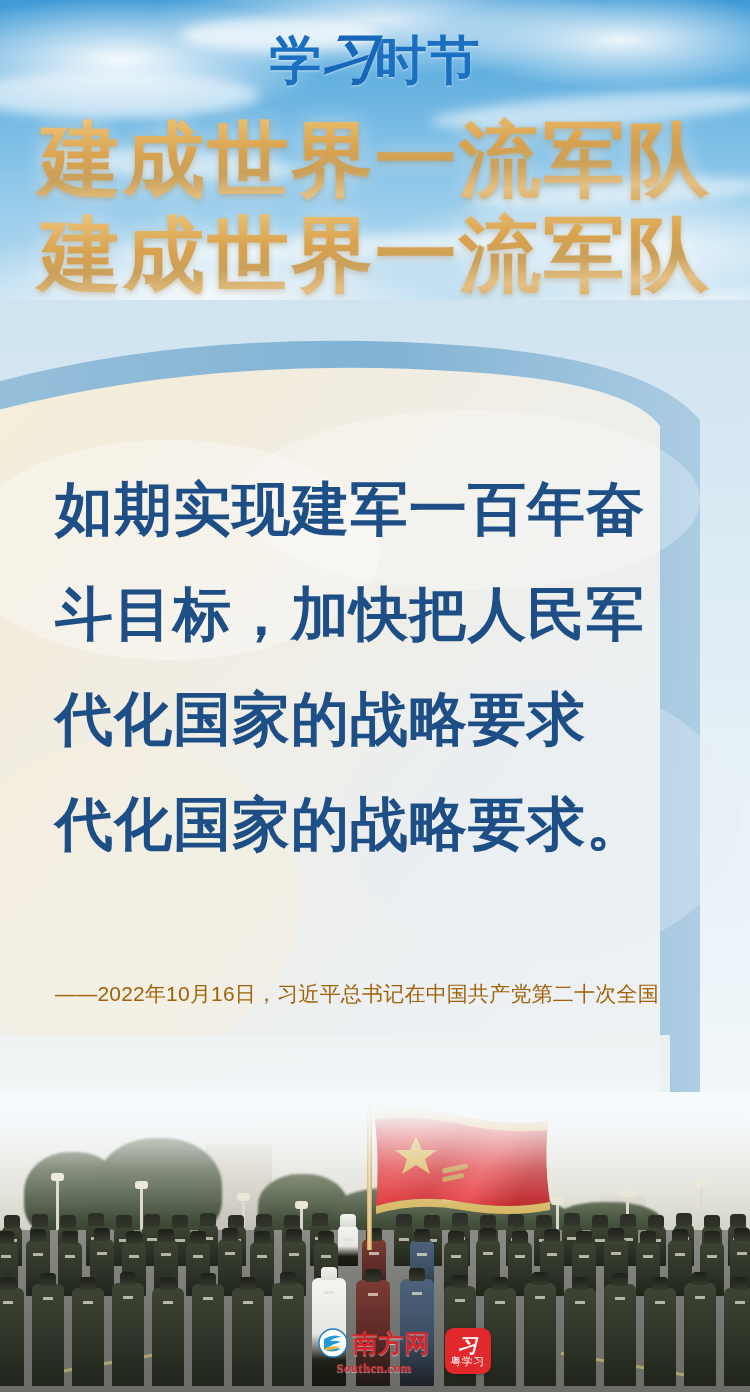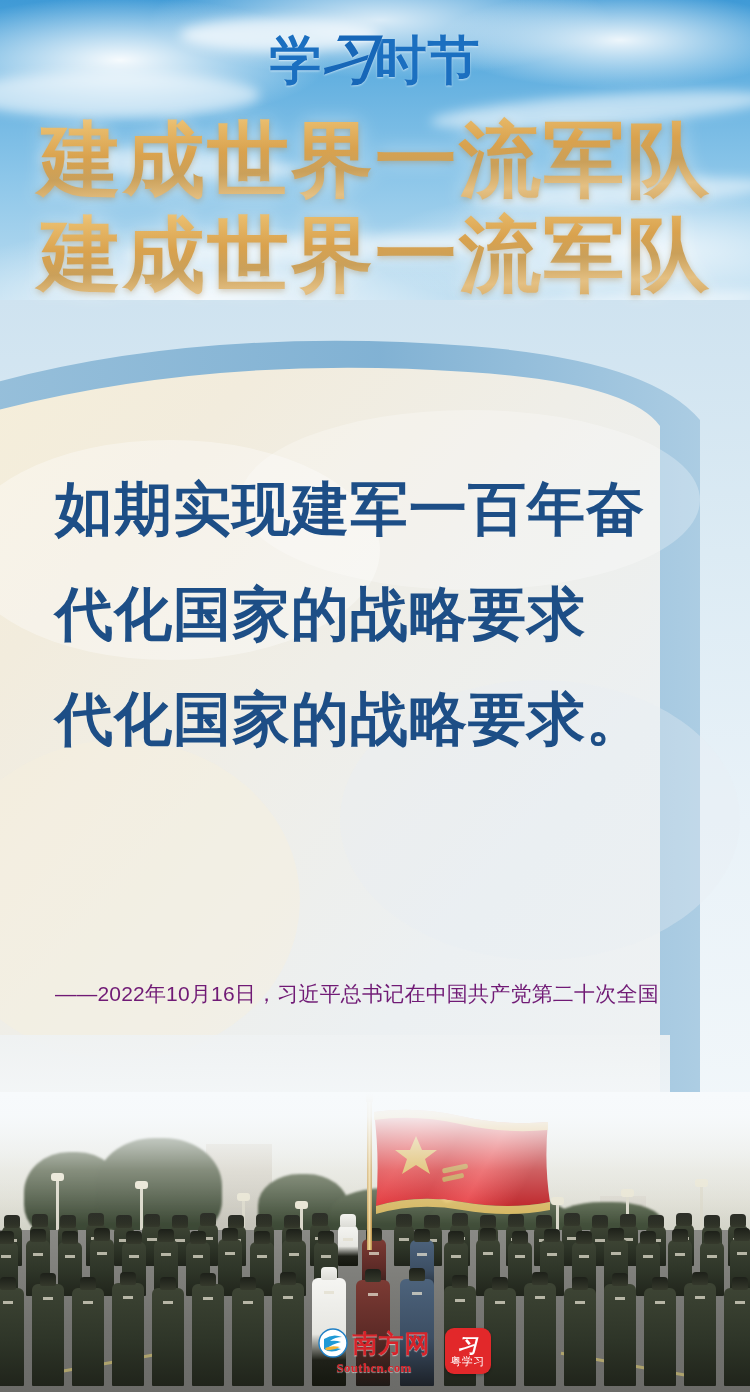--- a/index.html
+++ b/index.html
@@ -86,21 +86,21 @@
   .quote-line {
     font-family:"Liberation Sans","DejaVu Sans",sans-serif;
     font-weight:bold; font-size:58px; line-height:105px;
     color:#1d4e86; letter-spacing:1px; white-space:nowrap;
   }
   .attrib {
     position:absolute; left:55px; top:975px; width:650px; z-index:7;
   }
   .attrib-line {
     font-family:"Liberation Sans","DejaVu Sans",sans-serif;
-    font-size:21px; line-height:38px; color:#701a75; letter-spacing:.2px;
+    font-size:21px; line-height:38px; color:#a16207; letter-spacing:.2px;
   }
 
   
   .photo {
     position:absolute; left:0; bottom:0; width:750px; height:300px; z-index:5;
     overflow:hidden;
   }
   .photo-fade {
     position:absolute; left:0; top:0; width:750px; height:300px; z-index:9;
     background:linear-gradient(180deg, rgba(247,250,252,1) 0%, rgba(247,250,252,.92) 8%, rgba(248,246,240,.35) 26%, rgba(255,255,255,0) 44%);
@@ -263,20 +263,21 @@
       <ellipse cx="470" cy="200" rx="230" ry="90" fill="#ffffff" opacity="0.28"></ellipse>
       <ellipse cx="540" cy="520" rx="200" ry="140" fill="#e7eef3" opacity="0.35"></ellipse>
       <ellipse cx="120" cy="600" rx="180" ry="160" fill="#f6f0dd" opacity="0.45"></ellipse>
 
       <rect x="-10" y="735" width="680" height="105" fill="url(#fadeBottom)" opacity="0.9"></rect>
     </svg>
   </div>
 
   <div class="quote">
     <div class="quote-line">如期实现建军一百年奋</div>
+    <div class="quote-line">斗目标，加快把人民军</div>
     <div class="quote-line">代化国家的战略要求</div>
     <div class="quote-line">代化国家的战略要求。</div>
   </div>
 
   <div class="attrib">
     <div class="attrib-line">——2022年10月16日，习近平总书记在中国共产党第二十次全国</div>
   </div>
 
   <div class="photo">
     <div class="ph-sky"></div>

